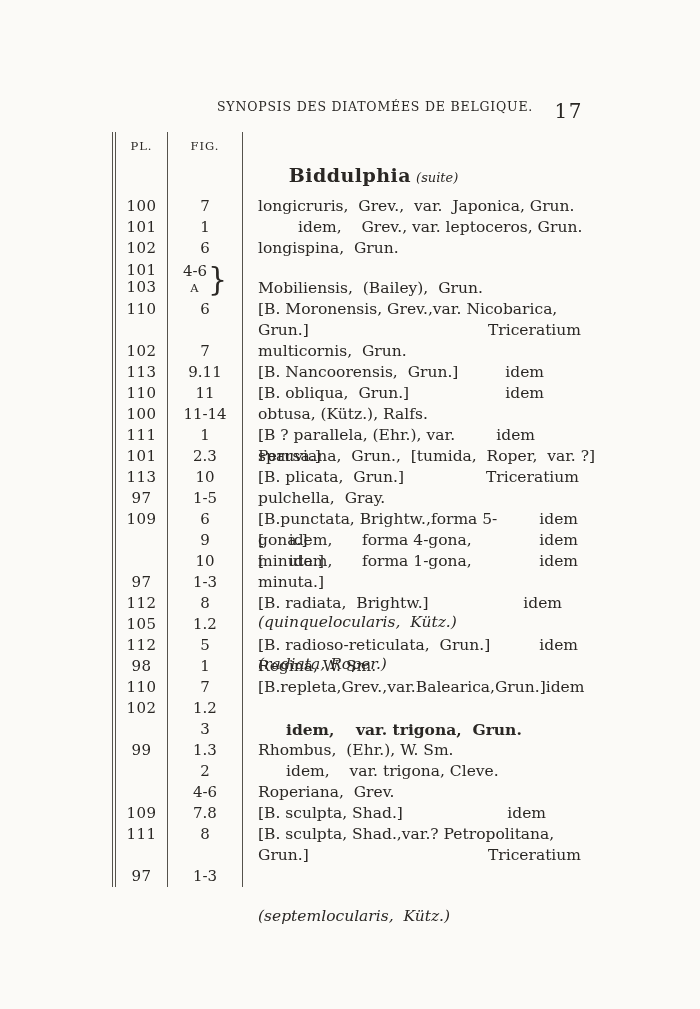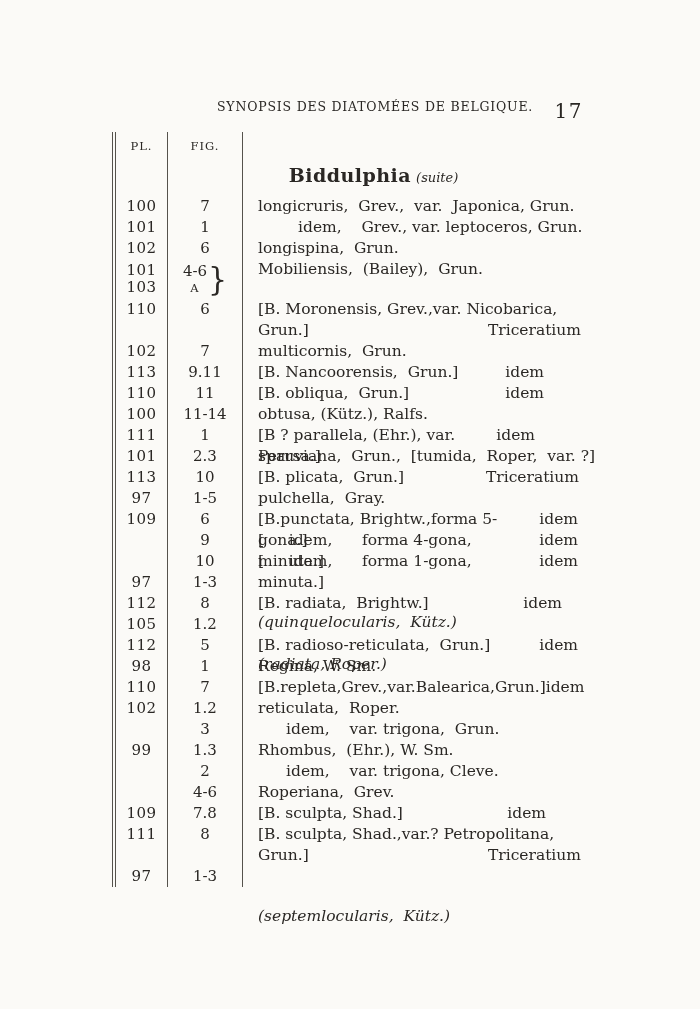--- a/index.html
+++ b/index.html
@@ -75,21 +75,21 @@
   .tall .pl{padding-top:3px;}
   .tall .pl .stack-line{line-height:17px;font-size:15px;}
   .tall .fig{display:flex;align-items:center;justify-content:center;padding-top:2px;}
   .fig-stack .stack-line{line-height:17px;}
   .fig-stack .secondary{font-size:11.5px;letter-spacing:1px;}
   .brace{
     font-size:30px;font-weight:300;line-height:34px;
     margin-left:1px;transform:scaleY(1.05);
     font-family:"DejaVu Serif","Liberation Serif",serif;
   }
-  .tall .txt{align-items:flex-start;}
+  .tall .txt{align-items:flex-end;}
   .italic .name-text{font-style:italic;margin-top:40px;}
   .trail{margin-left:auto;}
 </style>
 </head>
 <body>
 
 <div class="page">
 
   <div class="running-header">
     <div class="header-title">SYNOPSIS DES DIATOMÉES DE BELGIQUE.</div>
@@ -234,26 +234,25 @@
           <div class="cell txt"><div class="name-text">Regina, W. Sm.</div></div>
         </div>
         <div class="row data-row">
           <div class="cell pl">110</div>
           <div class="cell fig">7</div>
           <div class="cell txt"><div class="name-text">[B.repleta,Grev.,var.Balearica,Grun.]</div><div class="trail" style="padding-right: 23px;">idem</div></div>
         </div>
         <div class="row data-row">
           <div class="cell pl">102</div>
           <div class="cell fig">1.2</div>
-          <div class="cell txt"><div class="name-text">reticulata,  Roper.</div></div>
         </div>
         <div class="row data-row">
           <div class="cell pl"></div>
           <div class="cell fig">3</div>
-          <div class="cell txt"><div class="name-text" style="padding-left: 28px;">idem,    var. trigona,  Grun.</div></div>
+          <div class="cell txt"><div class="name-text" style="padding-left: 28px; font-weight: bold;">idem,    var. trigona,  Grun.</div></div>
         </div>
         <div class="row data-row">
           <div class="cell pl">99</div>
           <div class="cell fig">1.3</div>
           <div class="cell txt"><div class="name-text">Rhombus,  (Ehr.), W. Sm.</div></div>
         </div>
         <div class="row data-row">
           <div class="cell pl"></div>
           <div class="cell fig">2</div>
           <div class="cell txt"><div class="name-text" style="padding-left: 28px;">idem,    var. trigona, Cleve.</div></div>

